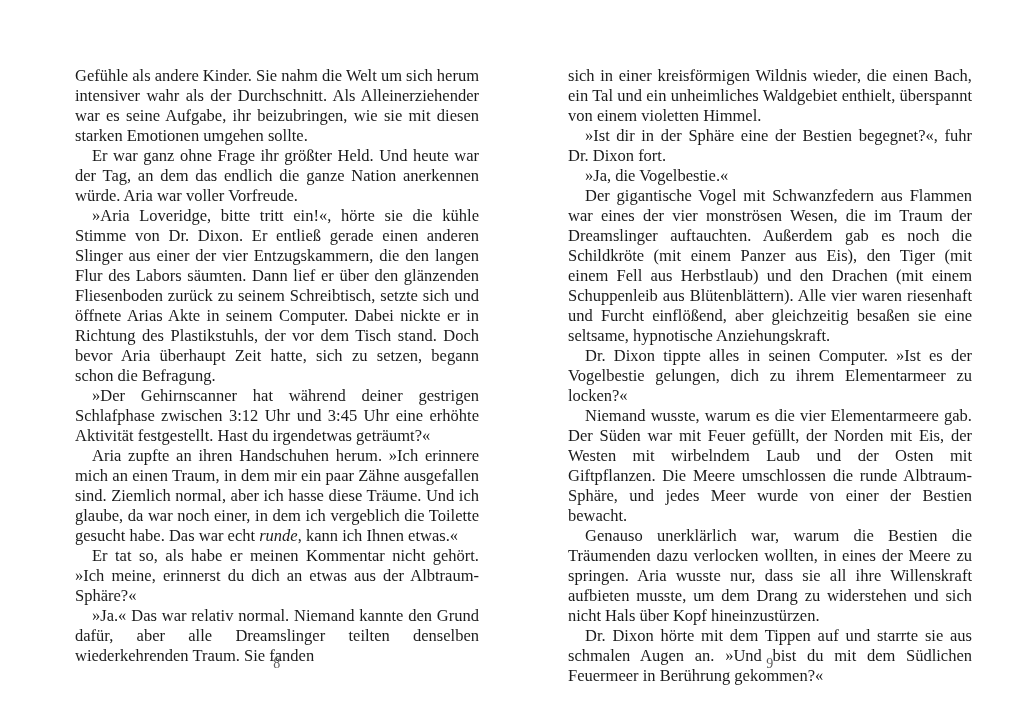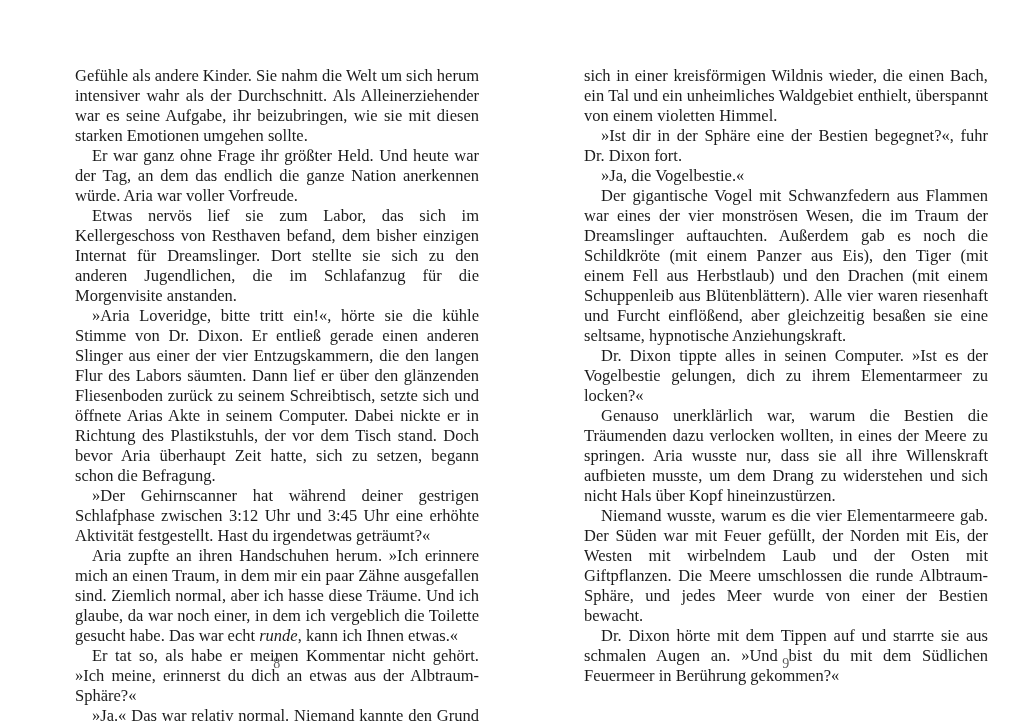--- a/index.html
+++ b/index.html
@@ -19,21 +19,21 @@
     position: absolute;
     inset: 0;
     background: #ffffff;
   }
   .page {
     position: absolute;
     top: 0;
     height: 724px;
   }
   .page-left  { left: 75px;  width: 404px; }
-  .page-right { left: 584px; width: 404px; }
+  .page-right { left: 568px; width: 404px; }
   .text-block {
     position: absolute;
     top: 66px;
     left: 0;
     right: 0;
     font-size: 16.5px;
     line-height: 20px;
     text-align: justify;
     hyphens: auto;
     -webkit-hyphens: auto;
@@ -60,37 +60,36 @@
 </style>
 </head>
 <body>
 
 <div class="spread">
 
   <section class="page page-left">
     <div class="text-block">
       <p class="para">Gefühle als andere Kinder. Sie nahm die Welt um sich herum intensiver wahr als der Durchschnitt. Als Alleinerziehender war es seine Aufgabe, ihr beizubringen, wie sie mit diesen starken Emotionen umgehen sollte.</p>
       <p class="para ind">Er war ganz ohne Frage ihr größter Held. Und heute war der Tag, an dem das endlich die ganze Nation anerkennen würde. Aria war voller Vorfreude.</p>
-      <p class="para ind">Etwas nervös lief sie zum Labor, das sich im Kellergeschoss von Resthaven befand, dem bisher einzigen Internat für Dreamslinger. Dort stellte sie sich zu den anderen Jugendlichen, die im Schlafanzug für die Morgenvisite anstanden.</p>
       <p class="para ind">»Aria Loveridge, bitte tritt ein!«, hörte sie die kühle Stimme von Dr. Dixon. Er entließ gerade einen anderen Slinger aus einer der vier Entzugskammern, die den langen Flur des Labors säumten. Dann lief er über den glänzenden Fliesenboden zurück zu seinem Schreibtisch, setzte sich und öffnete Arias Akte in seinem Computer. Dabei nickte er in Richtung des Plastikstuhls, der vor dem Tisch stand. Doch bevor Aria überhaupt Zeit hatte, sich zu setzen, begann schon die Befragung.</p>
       <p class="para ind">»Der Gehirnscanner hat während deiner gestrigen Schlafphase zwischen 3:12 Uhr und 3:45 Uhr eine erhöhte Aktivität festgestellt. Hast du irgendetwas geträumt?«</p>
       <p class="para ind"><span>Aria zupfte an ihren Handschuhen herum. »Ich erinnere mich an einen Traum, in dem mir ein paar Zähne ausgefallen sind. Ziemlich normal, aber ich hasse diese Träume. Und ich glaube, da war noch einer, in dem ich vergeblich die Toilette gesucht habe. Das war echt </span><em>runde</em><span>, kann ich Ihnen etwas.«</span></p>
       <p class="para ind">Er tat so, als habe er meinen Kommentar nicht gehört. »Ich meine, erinnerst du dich an etwas aus der Albtraum-Sphäre?«</p>
       <p class="para ind">»Ja.« Das war relativ normal. Niemand kannte den Grund dafür, aber alle Dreamslinger teilten denselben wiederkehrenden Traum. Sie fanden</p>
     </div>
     <div class="folio">8</div>
   </section>
 
   <section class="page page-right">
     <div class="text-block">
       <p class="para">sich in einer kreisförmigen Wildnis wieder, die einen Bach, ein Tal und ein unheimliches Waldgebiet enthielt, überspannt von einem violetten Himmel.</p>
       <p class="para ind">»Ist dir in der Sphäre eine der Bestien begegnet?«, fuhr Dr. Dixon fort.</p>
       <p class="para ind">»Ja, die Vogelbestie.«</p>
       <p class="para ind">Der gigantische Vogel mit Schwanzfedern aus Flammen war eines der vier monströsen Wesen, die im Traum der Dreamslinger auftauchten. Außerdem gab es noch die Schildkröte (mit einem Panzer aus Eis), den Tiger (mit einem Fell aus Herbstlaub) und den Drachen (mit einem Schuppenleib aus Blütenblättern). Alle vier waren riesenhaft und Furcht einflößend, aber gleichzeitig besaßen sie eine seltsame, hypnotische Anziehungskraft.</p>
       <p class="para ind">Dr. Dixon tippte alles in seinen Computer. »Ist es der Vogelbestie gelungen, dich zu ihrem Elementarmeer zu locken?«</p>
+      <p class="para ind">Niemand wusste, warum es die vier Elementarmeere gab. Der Süden war mit Feuer gefüllt, der Norden mit Eis, der Westen mit wirbelndem Laub und der Osten mit Giftpflanzen. Die Meere umschlossen die runde Albtraum-Sphäre, und jedes Meer wurde von einer der Bestien bewacht.</p>
       <p class="para ind">Genauso unerklärlich war, warum die Bestien die Träumenden dazu verlocken wollten, in eines der Meere zu springen. Aria wusste nur, dass sie all ihre Willenskraft aufbieten musste, um dem Drang zu widerstehen und sich nicht Hals über Kopf hineinzustürzen.</p>
-      <p class="para ind">Niemand wusste, warum es die vier Elementarmeere gab. Der Süden war mit Feuer gefüllt, der Norden mit Eis, der Westen mit wirbelndem Laub und der Osten mit Giftpflanzen. Die Meere umschlossen die runde Albtraum-Sphäre, und jedes Meer wurde von einer der Bestien bewacht.</p>
       <p class="para ind">Dr. Dixon hörte mit dem Tippen auf und starrte sie aus schmalen Augen an. »Und bist du mit dem Südlichen Feuermeer in Berührung gekommen?«</p>
     </div>
     <div class="folio">9</div>
   </section>
 
 </div>
 
 </body></html>

